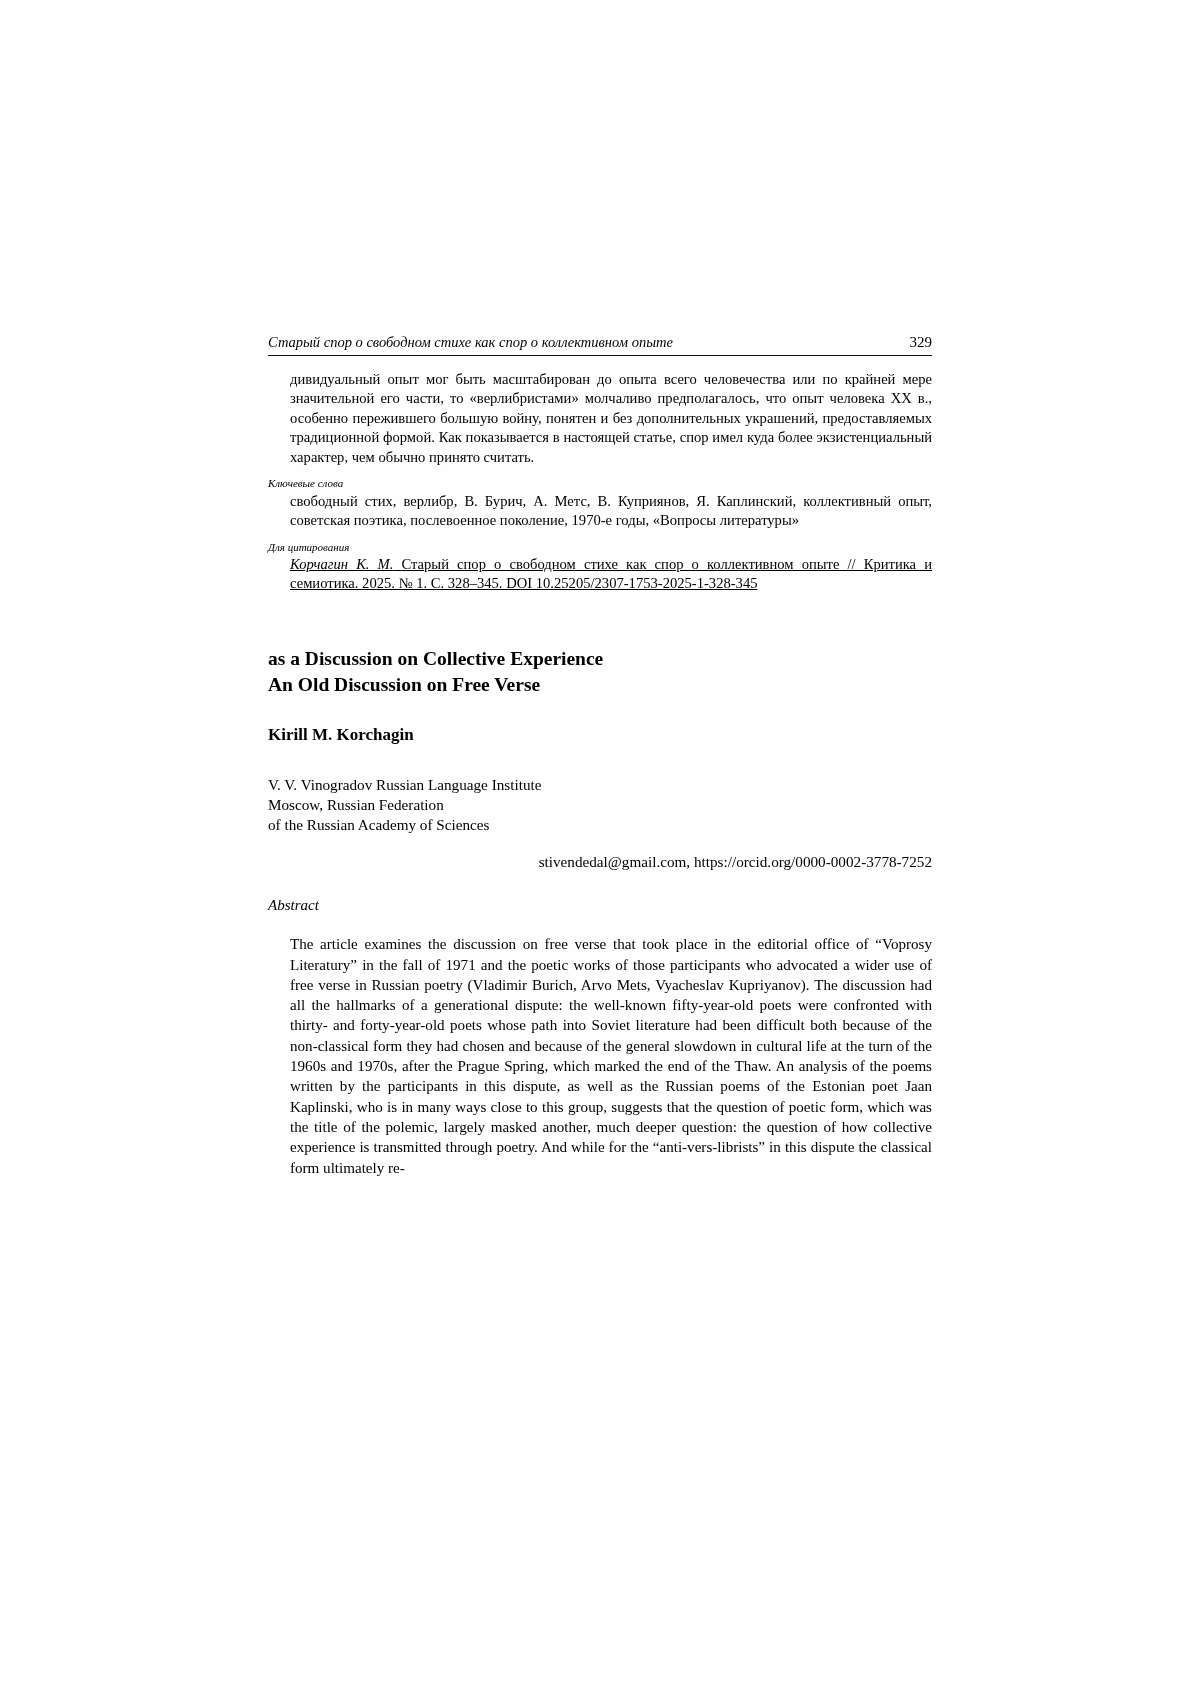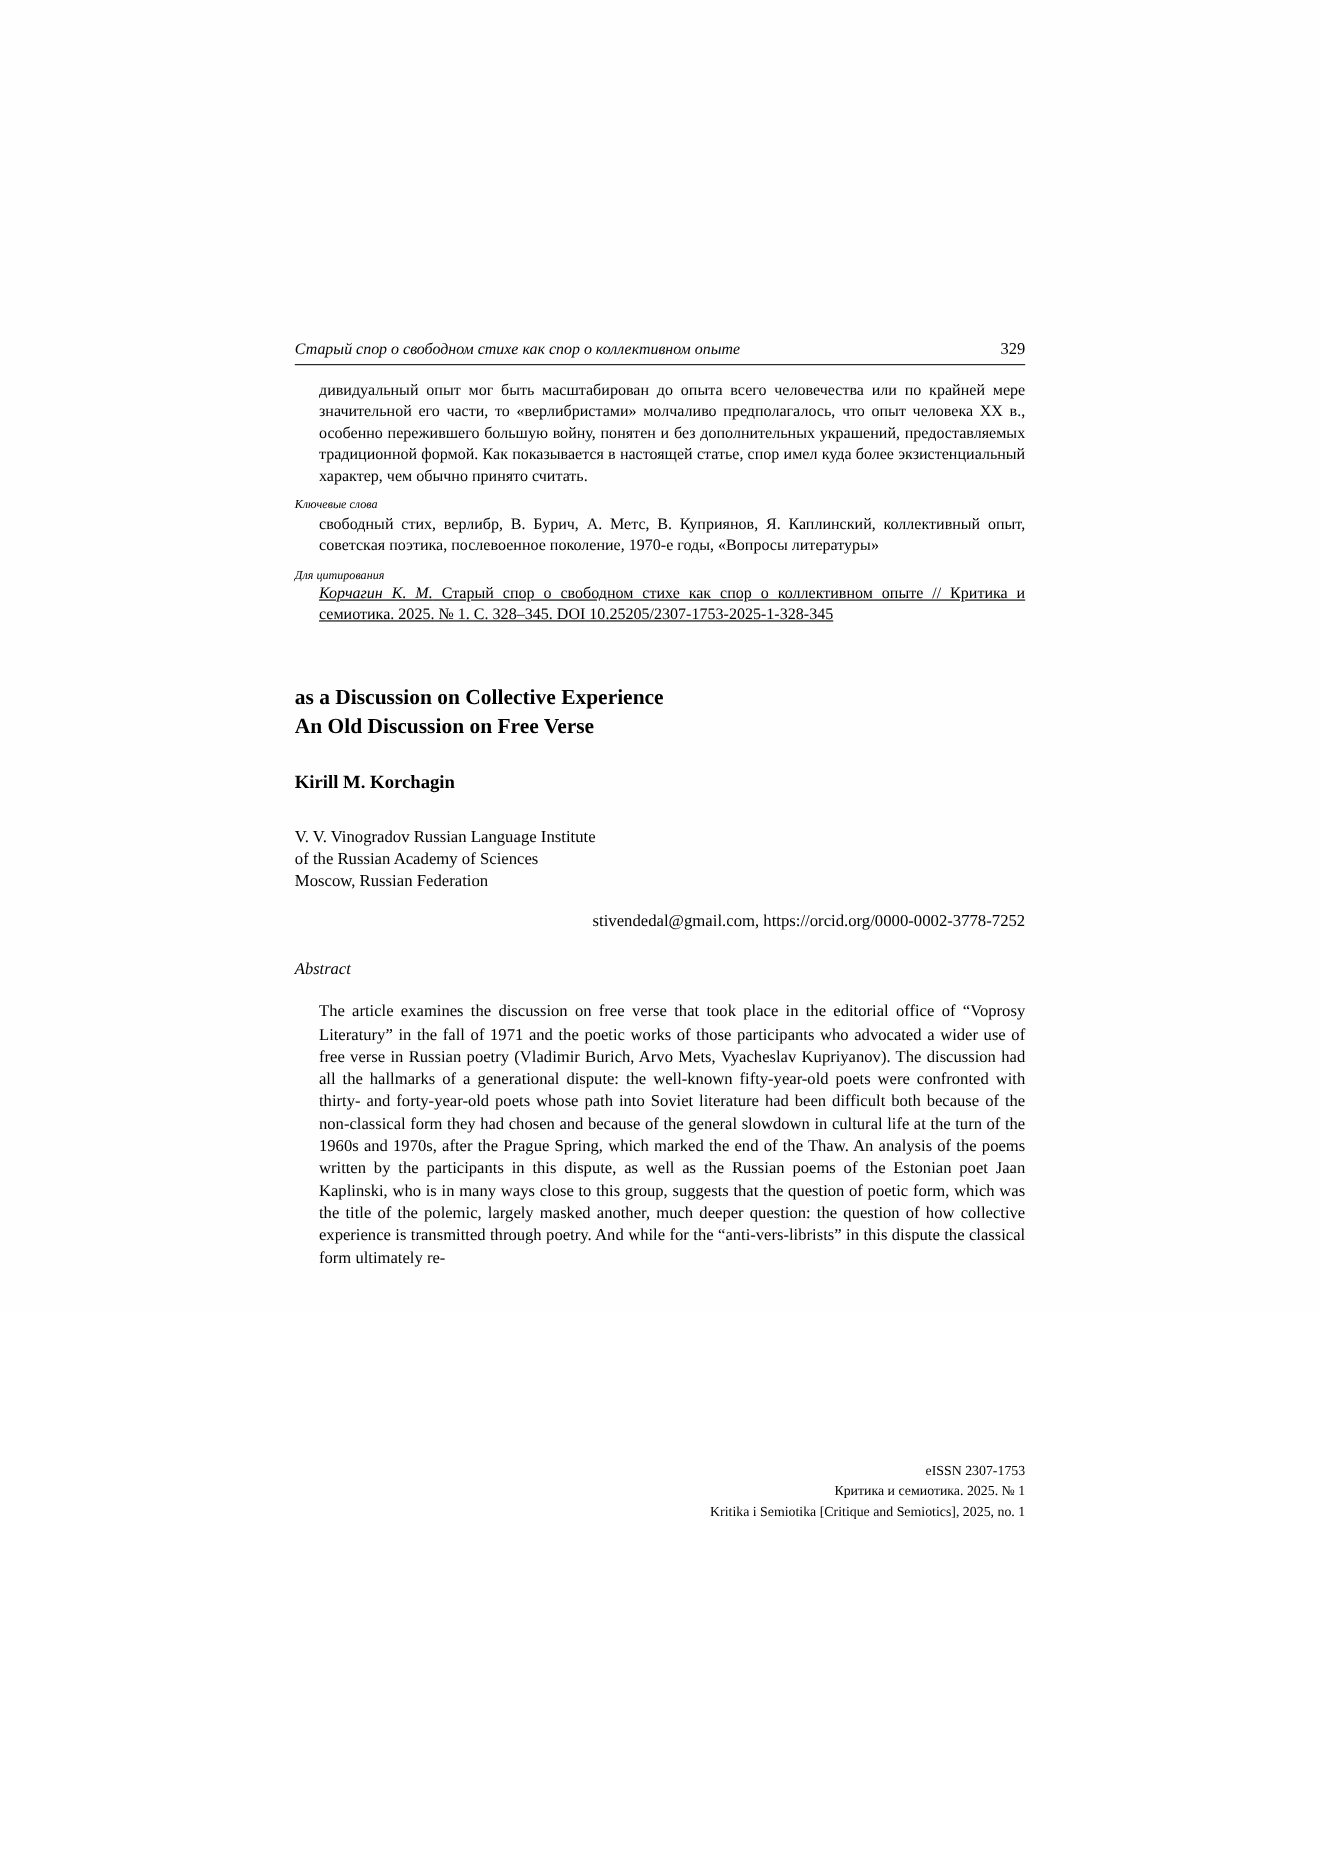--- a/index.html
+++ b/index.html
@@ -31,21 +31,21 @@
   
   .runhead {
     display: flex;
     align-items: baseline;
     justify-content: space-between;
     font-size: 14.5px;
     font-style: italic;
     padding-bottom: 4px;
   }
   .runhead .rh-title { font-style: italic; }
-  .runhead .rh-page { font-style: normal; font-size: 15px; }
+  .runhead .rh-page { font-style: normal; font-size: 15px; margin-top: 24px; }
   .rule {
     border-bottom: 1.1px solid #111;
     margin-bottom: 14px;
   }
 
   
   p.just {
     margin: 0;
     text-align: justify;
     font-size: 14.6px;
@@ -144,30 +144,25 @@
 
     <div class="en-title">
       <div>as a Discussion on Collective Experience</div>
       <div>An Old Discussion on Free Verse</div>
     </div>
 
     <div class="en-author">Kirill M. Korchagin</div>
 
     <div class="affil">
       <div>V. V. Vinogradov Russian Language Institute</div>
+      <div>Moscow, Russian Federation</div>
       <div>of the Russian Academy of Sciences</div>
-      <div>Moscow, Russian Federation</div>
     </div>
 
     <div class="contact">stivendedal@gmail.com, https://orcid.org/0000-0002-3778-7252</div>
 
     <div class="abstract-label">Abstract</div>
     <p class="abstract-body">The article examines the discussion on free verse that took place in the editorial office of “Voprosy Literatury” in the fall of 1971 and the poetic works of those participants who advocated a wider use of free verse in Russian poetry (Vladimir Burich, Arvo Mets, Vyacheslav Kupriyanov). The discussion had all the hallmarks of a generational dispute: the well-known fifty-year-old poets were confronted with thirty- and forty-year-old poets whose path into Soviet literature had been difficult both because of the non-classical form they had chosen and because of the general slowdown in cultural life at the turn of the 1960s and 1970s, after the Prague Spring, which marked the end of the Thaw. An analysis of the poems written by the participants in this dispute, as well as the Russian poems of the Estonian poet Jaan Kaplinski, who is in many ways close to this group, suggests that the question of poetic form, which was the title of the polemic, largely masked another, much deeper question: the question of how collective experience is transmitted through poetry. And while for the “anti-vers-librists” in this dispute the classical form ultimately re-</p>
 
   </div>
 
-  <div class="footer">
-    <div>eISSN 2307-1753</div>
-    <div>Критика и семиотика. 2025. № 1</div>
-    <div>Kritika i Semiotika [Critique and Semiotics], 2025, no. 1</div>
-  </div>
 
 </div>
 
 </body></html>

